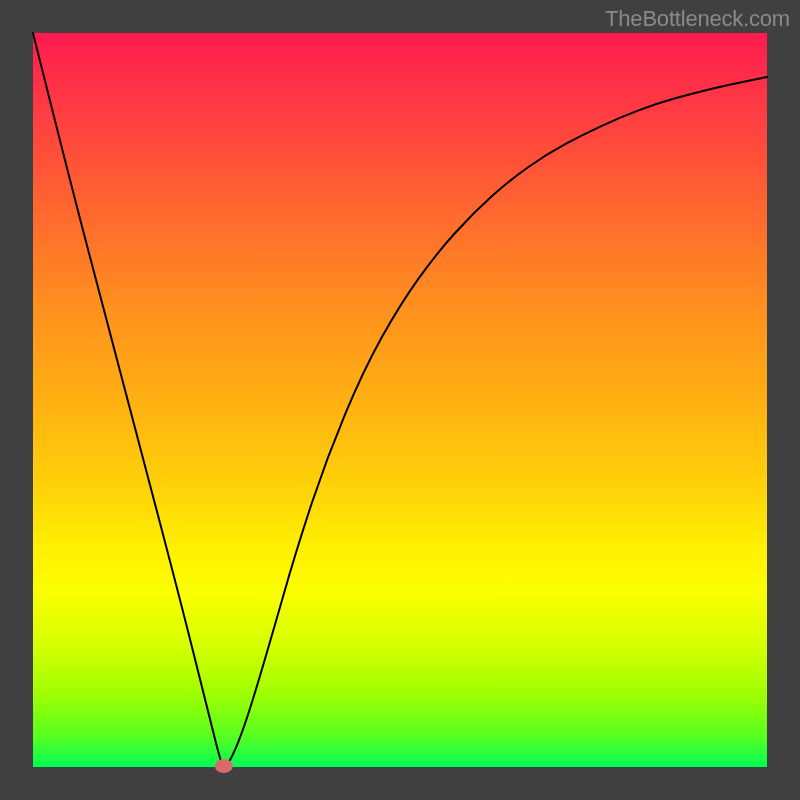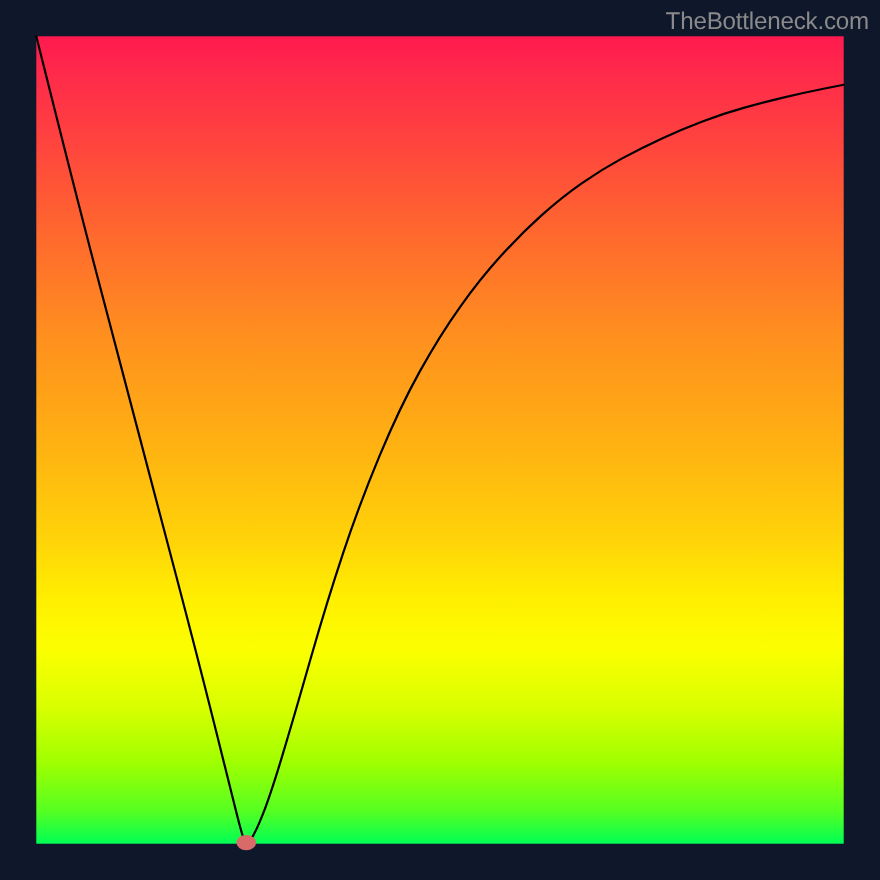--- a/index.html
+++ b/index.html
@@ -8,21 +8,21 @@
     width: 800px;
     height: 800px;
     overflow: hidden;
     background: #000;
     font-family: Arial, Helvetica, sans-serif;
   }
   .frame {
     position: relative;
     width: 800px;
     height: 800px;
-    background: #0f172a;
+    background: #404040;
   }
   .plot-area {
     position: absolute;
     left: 33px;
     top: 33px;
     width: 734px;
     height: 734px;
     background: linear-gradient(
       to bottom,
       #ff1a4f 0%,

